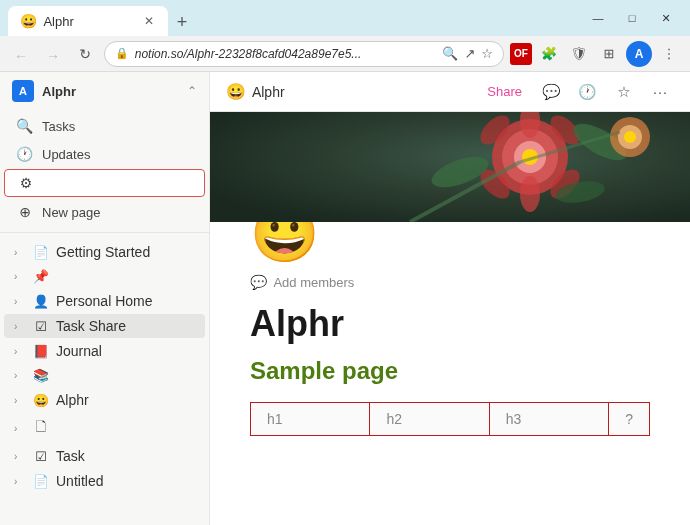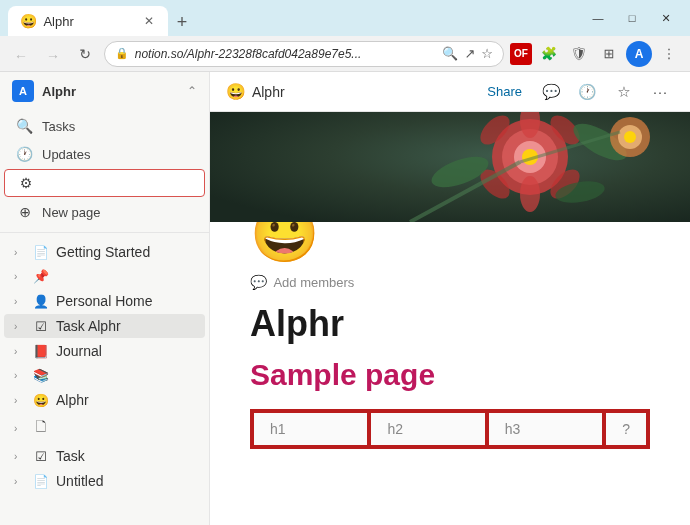--- a/index.html
+++ b/index.html
@@ -296,21 +296,21 @@
       font-weight: 500;
       color: #333;
     }
     .header-actions {
       display: flex;
       align-items: center;
       gap: 8px;
     }
     .share-btn {
       font-size: 13px;
-      color: #0369a1;
+      color: #ec4899;
       cursor: pointer;
       padding: 4px 8px;
       border-radius: 4px;
     }
     .header-icon-btn {
       width: 28px;
       height: 28px;
       display: flex;
       align-items: center;
       justify-content: center;
@@ -353,34 +353,34 @@
     }
     .comment-icon { font-size: 14px; }
     .page-title {
       font-size: 36px;
       font-weight: 700;
       color: #1a1a1a;
       margin-bottom: 12px;
       line-height: 1.2;
     }
     .page-subtitle {
-      font-size: 30px;
+      font-size: 24px;
       font-weight: 700;
-      color: #be185d;
+      color: #4d7c0f;
       margin-bottom: 16px;
       line-height: 1.2;
     }
     .simple-table {
       border-collapse: collapse;
       width: 100%;
       font-size: 14px;
       color: #333;
     }
     .simple-table th, .simple-table td {
-      border: 4px solid #b91c1c;
+      border: 1px solid #b91c1c;
       padding: 8px 16px;
       text-align: left;
       color: #888;
     }
     .simple-table th {
       font-weight: 400;
       background: #fafafa;
     }
     .table-question {
       width: 36px;
@@ -474,21 +474,21 @@
 
       <div class="nav-item">
         <span class="nav-item-chevron">›</span>
         <span class="nav-item-icon">👤</span>
         <span class="nav-item-label">Personal Home</span>
       </div>
 
       <div class="nav-item active task-list">
         <span class="nav-item-chevron">›</span>
         <span class="nav-item-icon">☑</span>
-        <span class="nav-item-label">Task Alphr</span>
+        <span class="nav-item-label">Task Share</span>
       </div>
 
       <div class="nav-item">
         <span class="nav-item-chevron">›</span>
         <span class="nav-item-icon">📕</span>
         <span class="nav-item-label">Journal</span>
       </div>
 
       <div class="nav-item">
         <span class="nav-item-chevron">›</span>

